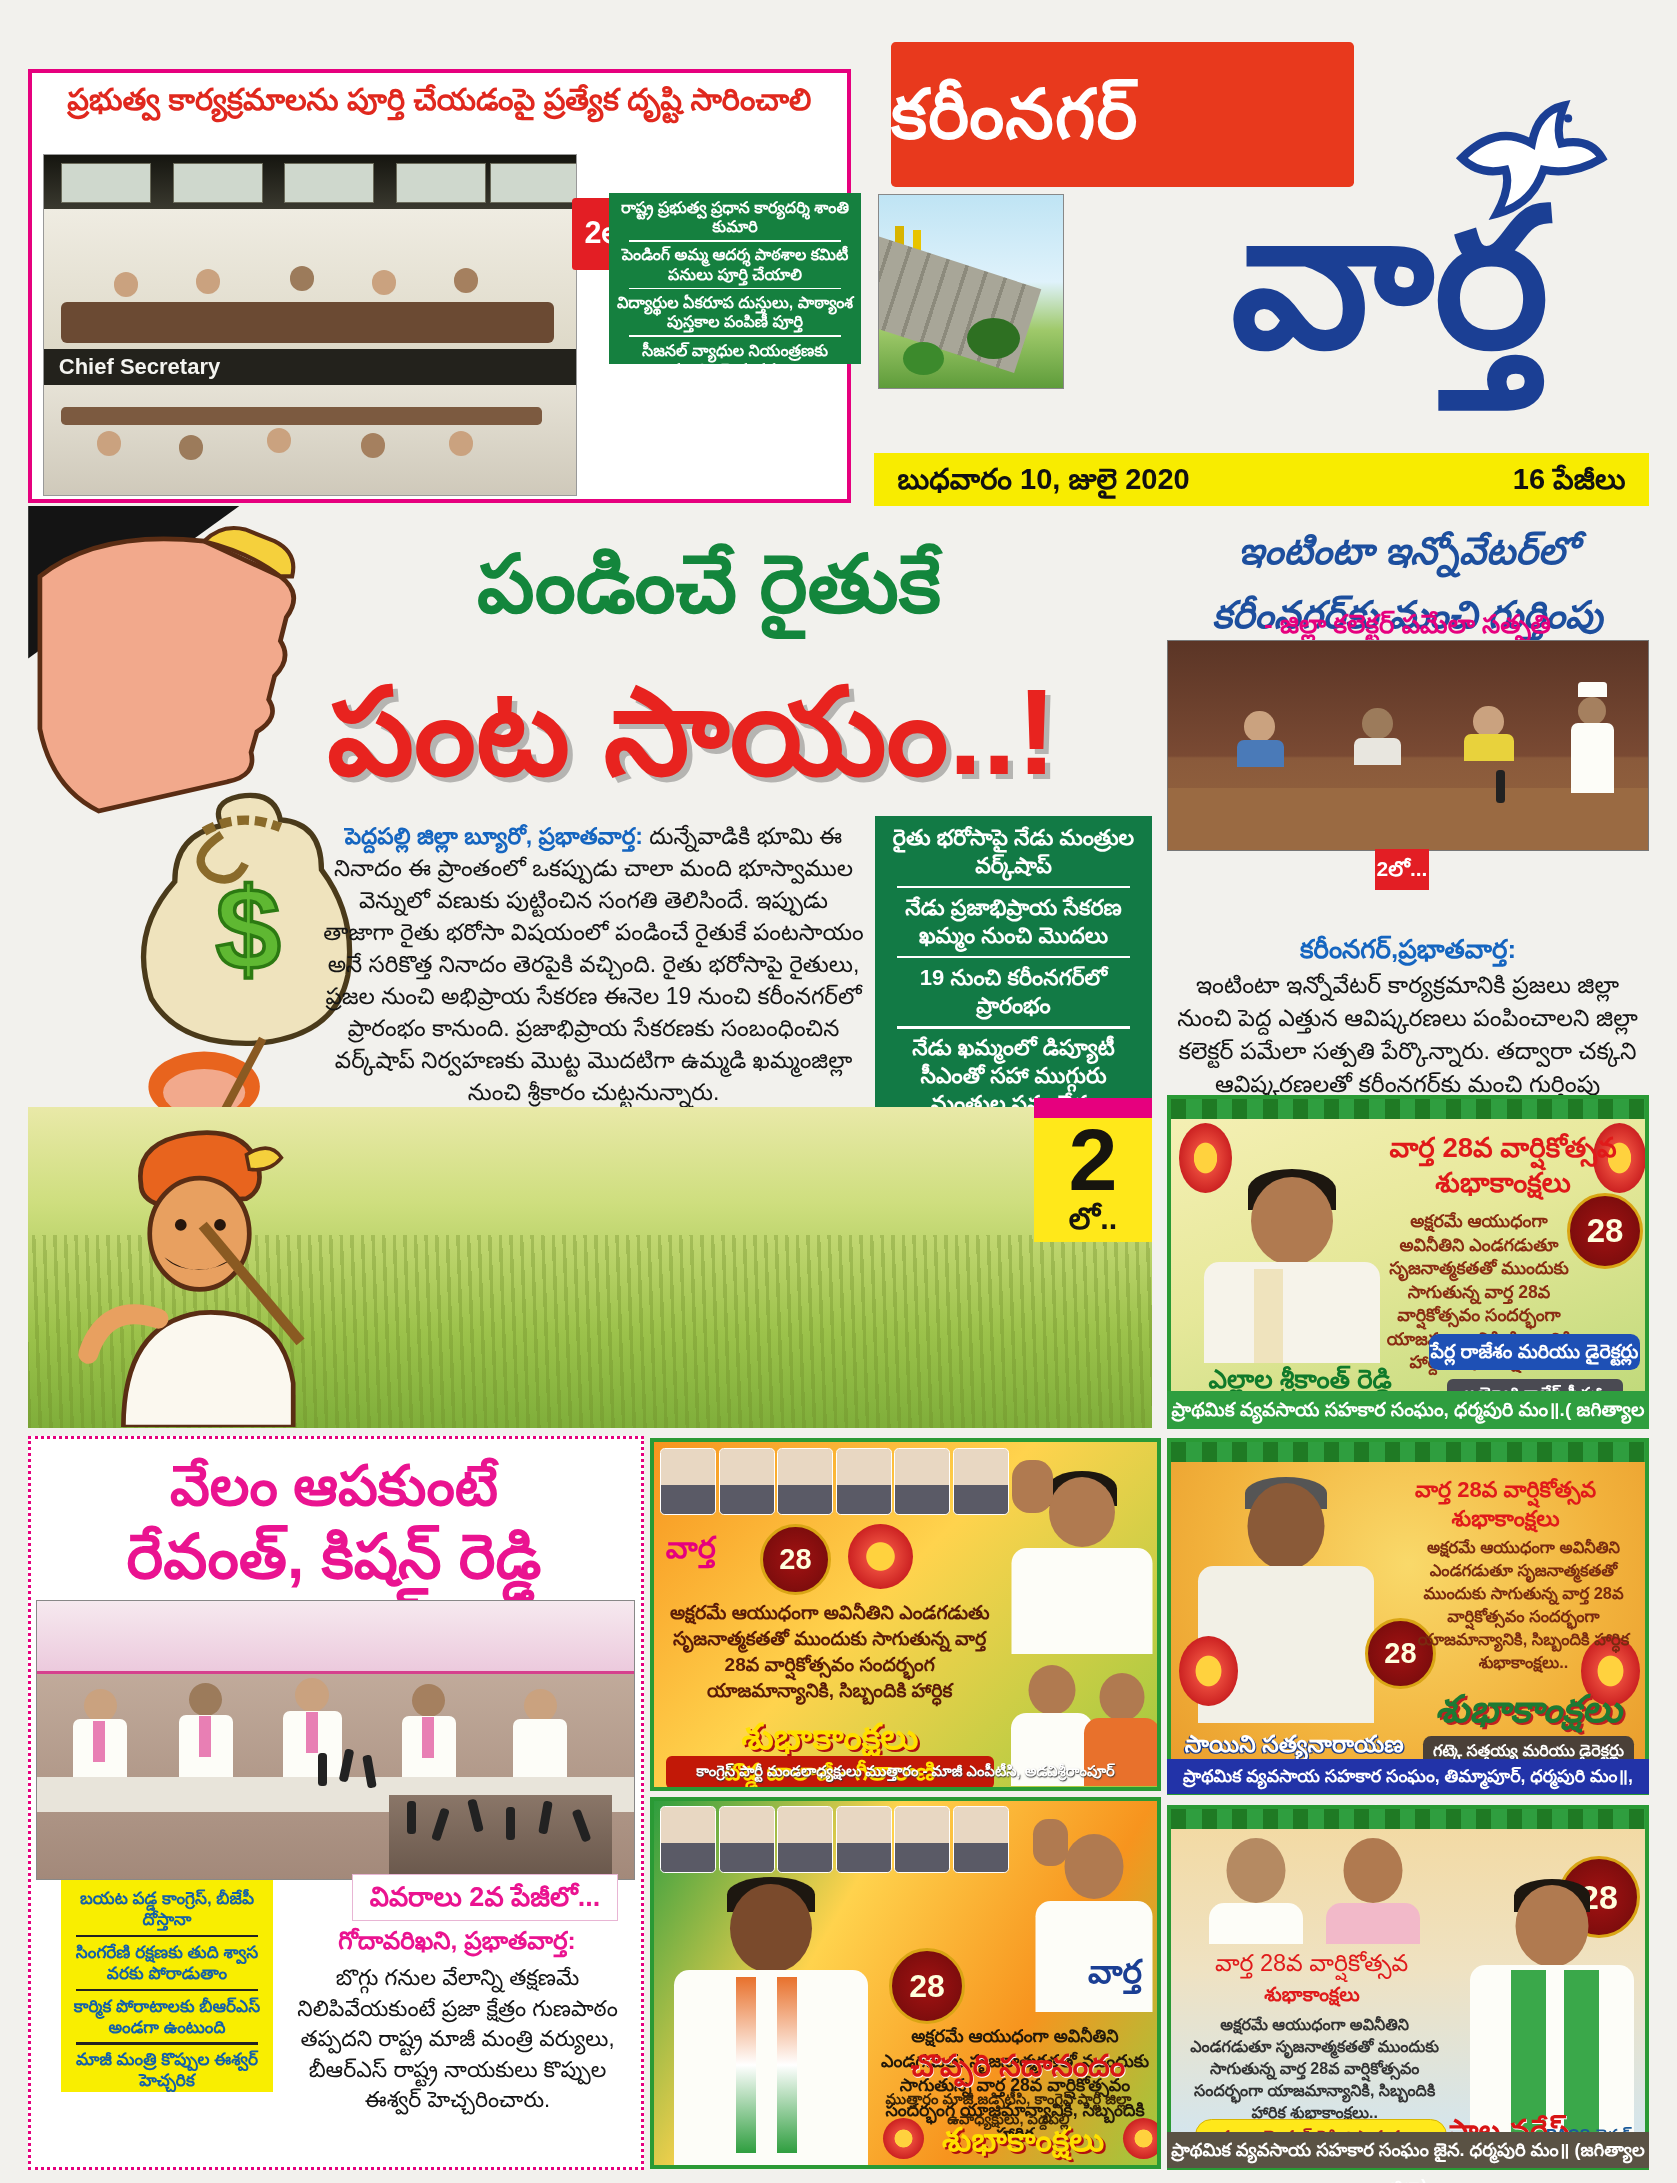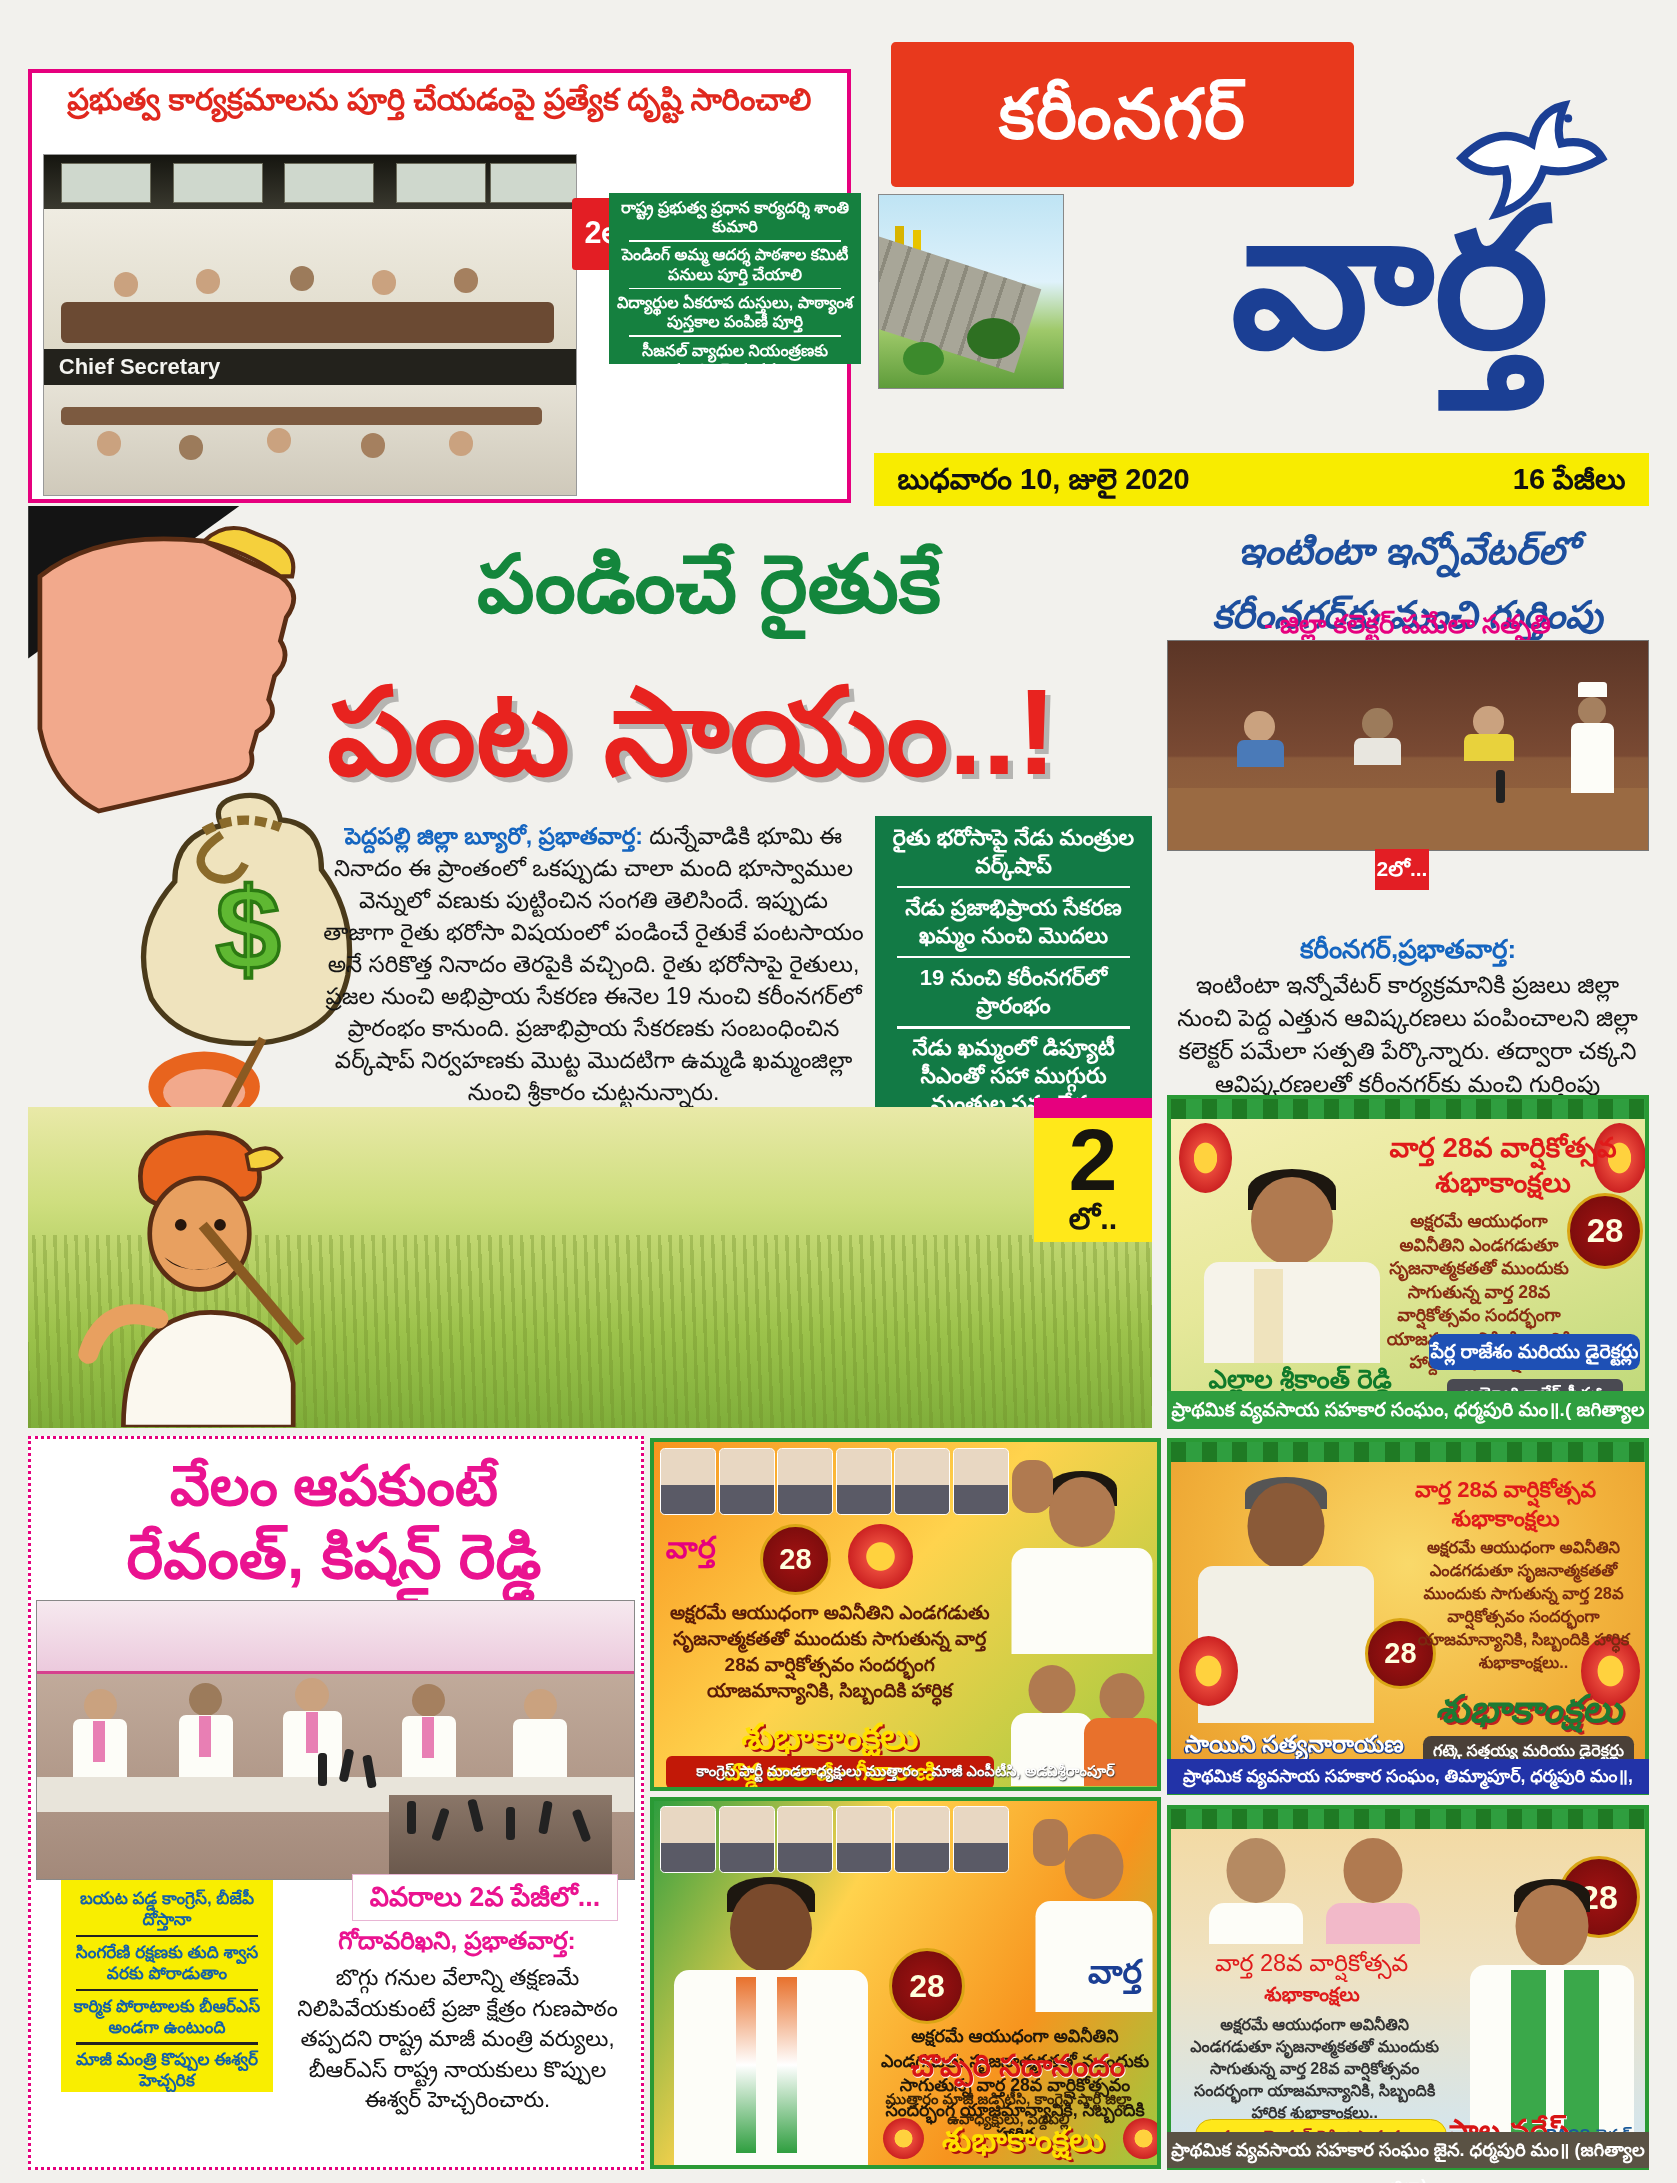--- a/index.html
+++ b/index.html
@@ -20,21 +20,21 @@
   .head-dot{position:absolute;width:24.6px;height:24.6px;border-radius:50%;background:#caa27f;}
   .body-chip{position:absolute;width:34px;height:27px;border-radius:7px 7px 0 0;}
   .tl-jump{left:550px;top:134px;width:99px;height:72px;background:#e31e24;color:#fff;font-size:30.5px;font-weight:bold;line-height:68px;text-align:center;border-radius:3.5px;}
   .tl-green{left:577px;top:120px;width:252px;height:171px;background:#15803f;color:#fff;box-sizing:border-box;padding:4.7px 5.9px;}
   .tl-green .pt{font-size:16px;line-height:19.4px;font-weight:bold;text-align:center;}
   .tl-green .rule{height:1.8px;background:#fff;margin:3.5px 14px;}
   .tl-body{left:496px;top:296px;width:346px;height:132px;font-size:20px;line-height:26px;text-align:center;color:#111;}
   .dateline{color:#1565c0;font-weight:bold;}
 
   
-  .mh-kicker{left:891px;top:42px;width:463px;height:145px;background:#e8391d;border-radius:4.7px;color:#fff;font-size:69px;font-weight:bold;line-height:145px;text-align:center;letter-spacing:1.2px;}
+  .mh-kicker{left:891px;top:42px;width:463px;height:145px;background:#e8391d;border-radius:4.7px;color:#fff;font-size:69px;font-weight:bold;line-height:145px;letter-spacing:1.2px;}
   .mh-title{left:1132px;top:167px;width:516px;height:235px;color:#1b3f94;font-size:194px;font-weight:bold;line-height:223px;text-align:center;}
   .mh-dam{left:878px;top:194px;width:186px;height:195px;border:1.8px solid #888;box-sizing:border-box;background:linear-gradient(#bfe4f4 0%,#dff2fb 45%,#9fc96a 70%,#5e9c3a 100%);overflow:hidden;}
   .dam-wall{position:absolute;left:-23.5px;top:65px;width:176px;height:88px;background:repeating-linear-gradient(90deg,#a8a698 0 16.4px,#8c8a7c 16.4px 20px);transform:rotate(18deg);}
   .dam-crane{position:absolute;left:16.4px;top:30.5px;width:8.2px;height:41px;background:#d8b400;}
   .dam-tree{position:absolute;border-radius:50%;background:#2e7022;}
   .mh-strip-red{left:874px;top:392px;width:775px;height:59px;background:#e31e24;color:#fff;font-size:32px;font-weight:bold;line-height:59px;text-align:center;}
   .mh-strip-yel{left:874px;top:453px;width:775px;height:53px;background:#f8ec00;color:#111;font-size:29px;font-weight:bold;line-height:53px;box-sizing:border-box;padding:0 23.5px;}
 
   
   .lead-h1{left:328px;top:523px;width:762px;color:#13863c;font-size:81px;font-weight:bold;line-height:123px;text-align:center;}

